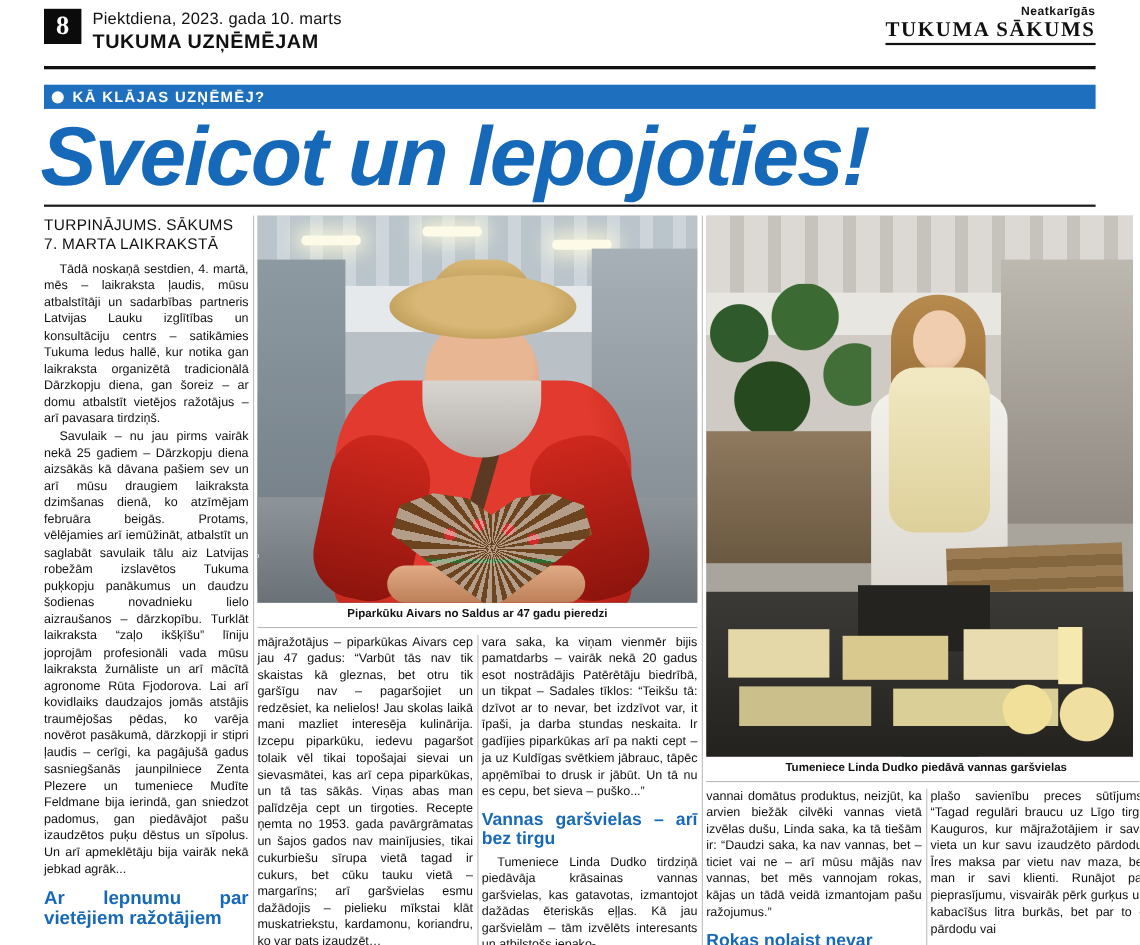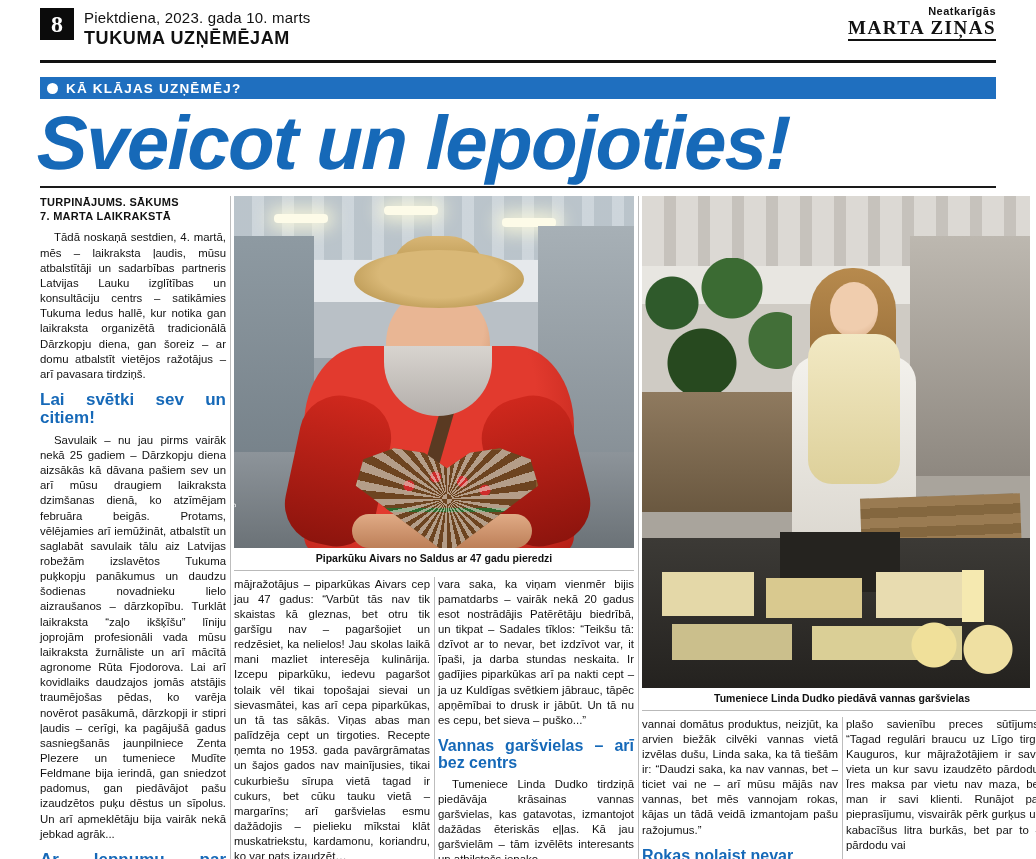--- a/index.html
+++ b/index.html
@@ -114,22 +114,22 @@
     display: grid;
     grid-template-columns: 186px 8px 196px 8px 196px 8px 196px 8px 196px;
     grid-auto-rows: min-content;
   }
   .vrule { background: #bdbdbd; width: 1px; margin: 0 auto; }
   .col { font-size: 11.4px; line-height: 1.33; text-align: justify; }
   .col p { margin: 0 0 0 0; text-indent: 14px; }
   .col p.noind { text-indent: 0; }
 
   .small-caps-lead {
-    font-size: 11px;
-    font-weight: bold;
+    font-size: 14px;
+    font-weight: normal;
     letter-spacing: .3px;
     line-height: 1.25;
     margin-bottom: 7px;
   }
   .subhead {
     color: #1669b8;
     font-weight: bold;
     font-size: 17px;
     line-height: 1.08;
     margin: 9px 0 5px;
@@ -346,41 +346,40 @@
 <div class="page">
 
   <div class="masthead">
     <div class="page-num-box">8</div>
     <div class="masthead-texts">
       <div class="masthead-date">Piektdiena, 2023. gada 10. marts</div>
       <div class="masthead-section">TUKUMA UZŅĒMĒJAM</div>
     </div>
     <div class="masthead-logo">
       <div class="logo-top">Neatkarīgās</div>
-      <div class="logo-main">MARTA ZIŅAS</div>
+      <div class="logo-main">TUKUMA SĀKUMS</div>
       <div class="logo-rule"></div>
     </div>
   </div>
   <div class="rule-thick"></div>
 
   <div class="kicker-bar">
     <span class="dot"></span>
     <span class="txt">KĀ KLĀJAS UZŅĒMĒJ?</span>
   </div>
 
   <div class="headline">Sveicot un lepojoties!</div>
   <div class="rule-under-headline"></div>
 
   <div class="content">
 
     <div class="col">
       <div class="small-caps-lead" style="white-space: pre-line;">TURPINĀJUMS. SĀKUMS
 7. MARTA LAIKRAKSTĀ</div>
       <p>Tādā noskaņā sestdien, 4. martā, mēs – laikraksta ļaudis, mūsu atbalstītāji un sadarbības partneris Latvijas Lauku izglītības un konsultāciju centrs – satikāmies Tukuma ledus hallē, kur notika gan laikraksta organizētā tradicionālā Dārzkopju diena, gan šoreiz – ar domu atbalstīt vietējos ražotājus – arī pavasara tirdziņš.</p>
-      <div class="subhead">Lai svētki sev un citiem!</div>
       <p>Savulaik – nu jau pirms vairāk nekā 25 gadiem – Dārzkopju diena aizsākās kā dāvana pašiem sev un arī mūsu draugiem laikraksta dzimšanas dienā, ko atzīmējam februāra beigās. Protams, vēlējamies arī iemūžināt, atbalstīt un saglabāt savulaik tālu aiz Latvijas robežām izslavētos Tukuma puķkopju panākumus un daudzu šodienas novadnieku lielo aizraušanos – dārzkopību. Turklāt laikraksta “zaļo ikšķīšu” līniju joprojām profesionāli vada mūsu laikraksta žurnāliste un arī mācītā agronome Rūta Fjodorova. Lai arī kovidlaiks daudzajos jomās atstājis traumējošas pēdas, ko varēja novērot pasākumā, dārzkopji ir stipri ļaudis – cerīgi, ka pagājušā gadus sasniegšanās jaunpilniece Zenta Plezere un tumeniece Mudīte Feldmane bija ierindā, gan sniedzot padomus, gan piedāvājot pašu izaudzētos puķu dēstus un sīpolus. Un arī apmeklētāju bija vairāk nekā jebkad agrāk...</p>
       <div class="subhead">Ar lepnumu par vietējiem ražotājiem</div>
     </div>
 
     <div class="vrule"></div>
 
     <div style="grid-column: 3 / span 3;">
       <div class="photo-block">
         <div class="photo" id="photo1">
           <div class="bg"></div>
@@ -411,21 +410,21 @@
         <div class="caption-blue-rule"></div>
       </div>
 
       <div style="display:grid; grid-template-columns: 196px 8px 196px; margin-top:6px;">
         <div class="col">
           <p class="noind">mājražotājus – piparkūkas Aivars cep jau 47 gadus: “Varbūt tās nav tik skaistas kā gleznas, bet otru tik garšīgu nav – pagaršojiet un redzēsiet, ka nelielos! Jau skolas laikā mani mazliet interesēja kulinārija. Izcepu piparkūku, iedevu pagaršot tolaik vēl tikai topošajai sievai un sievasmātei, kas arī cepa piparkūkas, un tā tas sākās. Viņas abas man palīdzēja cept un tirgoties. Recepte ņemta no 1953. gada pavārgrāmatas un šajos gados nav mainījusies, tikai cukurbiešu sīrupa vietā tagad ir cukurs, bet cūku tauku vietā – margarīns; arī garšvielas esmu dažādojis – pielieku mīkstai klāt muskatriekstu, kardamonu, koriandru, ko var pats izaudzēt…</p>
         </div>
         <div class="vrule"></div>
         <div class="col">
           <p class="noind">vara saka, ka viņam vienmēr bijis pamatdarbs – vairāk nekā 20 gadus esot nostrādājis Patērētāju biedrībā, un tikpat – Sadales tīklos: “Teikšu tā: dzīvot ar to nevar, bet izdzīvot var, it īpaši, ja darba stundas neskaita. Ir gadījies piparkūkas arī pa nakti cept – ja uz Kuldīgas svētkiem jābrauc, tāpēc apņēmībai to drusk ir jābūt. Un tā nu es cepu, bet sieva – puško...”</p>
-          <div class="subhead tight">Vannas garšvielas – arī bez centrs</div>
+          <div class="subhead tight">Vannas garšvielas – arī bez tirgu</div>
           <p>Tumeniece Linda Dudko tirdziņā piedāvāja krāsainas vannas garšvielas, kas gatavotas, izmantojot dažādas ēteriskās eļļas. Kā jau garšvielām – tām izvēlēts interesants un atbilstošs iepako-</p>
         </div>
       </div>
     </div>
 
     <div class="vrule" style="grid-column: 6;"></div>
 
     <div style="grid-column: 7 / span 3;">
       <div class="photo-block">
         <div class="photo" id="photo2">

